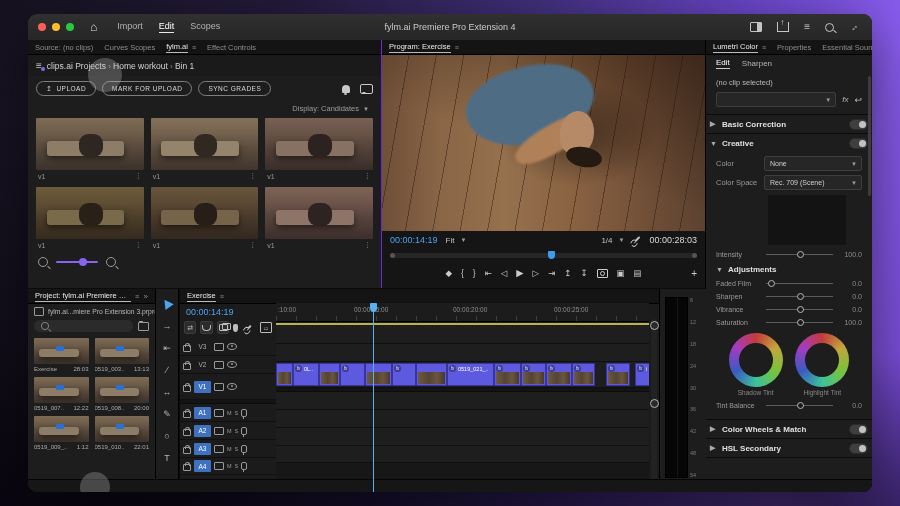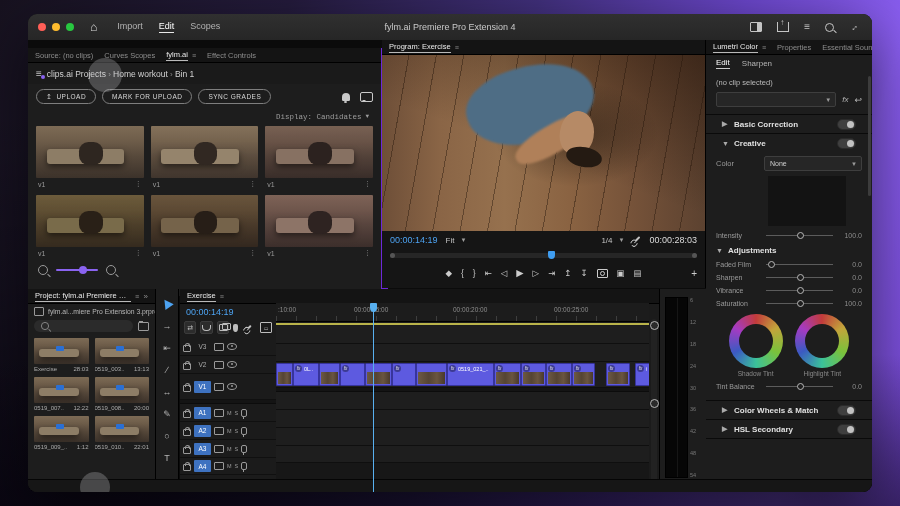--- a/index.html
+++ b/index.html
@@ -36,34 +36,34 @@
   .content{position:absolute;left:0;right:0;top:26px;bottom:0;background:#0b0b0b;}
   .panel{position:absolute;background:#1d1d1d;overflow:hidden;}
   .tabbar{height:14px;background:#141414;display:flex;align-items:center;gap:11px;padding:0 7px;font-size:7.5px;color:#8d8d8d;border-bottom:1px solid #000;white-space:nowrap;}
   .tab{display:flex;align-items:center;gap:4px;cursor:default;}
   .tab.active{color:#eaeaea;}
   .tab.active .lbl{border-bottom:1px solid #b9b9b9;padding-bottom:1px;}
   .tabmenu{font-size:7px;color:#8d8d8d;}
   .overflow{margin-left:auto;color:#8d8d8d;font-size:8px;}
 
   
-  #fylm{left:0;top:8px;width:353px;height:248px;border-right:7px solid #6d28d9;}
+  #fylm{left:0;top:0;width:353px;height:248px;border-right:7px solid #6d28d9;}
   .breadcrumb{height:21px;display:flex;align-items:center;gap:5px;padding:0 8px;font-size:8.5px;color:#d2d2d2;background:#1a1a1a;}
   .bc-menu{position:relative;color:#c5c5c5;font-size:10px;}
   .bc-dot{position:absolute;right:-3px;bottom:0;width:4px;height:4px;border-radius:50%;background:#8a63f0;}
   .bc-sep{color:#8a8a8a;font-size:8px;}
   .actions{height:25px;display:flex;align-items:center;gap:6px;padding:0 8px;}
   .pill{border:1px solid #7e7e7e;border-radius:10px;color:#d8d8d8;font-size:6.5px;letter-spacing:.5px;padding:3px 9px;display:flex;align-items:center;gap:4px;background:transparent;cursor:default;}
   .up-arrow{font-size:7px;line-height:1;}
   .act-icons{margin-left:auto;display:flex;gap:10px;align-items:center;}
   .ic-bell{width:8px;height:8px;background:#c9c9c9;border-radius:50% 50% 15% 15%;position:relative;}
   .ic-bell::after{content:"";position:absolute;left:2px;bottom:-2px;width:3px;height:2px;background:#c9c9c9;border-radius:50%;}
   .ic-chat{width:11px;height:8px;border:1px solid #c9c9c9;border-radius:2px;position:relative;}
   .ic-chat::after{content:"";position:absolute;left:1px;bottom:-3px;border:2px solid transparent;border-top-color:#c9c9c9;}
-  .display-row{height:15px;display:flex;justify-content:flex-end;align-items:center;gap:4px;padding:0 12px;font-size:7.5px;color:#9d9d9d;font-family:Liberation Mono, monospace;}
+  .display-row{height:15px;display:flex;justify-content:flex-end;align-items:center;gap:4px;padding:0 12px;font-size:7.5px;color:#9d9d9d;}
   .chev{font-size:6px;color:#9d9d9d;}
   .thumb-grid{display:grid;grid-template-columns:repeat(3,1fr);gap:7px;padding:2px 8px;}
   .cand .img{height:52px;border-radius:1px;position:relative;overflow:hidden;}
   .scene{background:linear-gradient(180deg,#7d6b55 0%,#6d5c49 30%,#57493b 58%,#3c322a 100%);}
   .scene::before{content:"";position:absolute;left:10%;right:18%;top:44%;height:30%;background:#8d7d66;border-radius:3px;box-shadow:0 3px 6px rgba(0,0,0,.5);}
   .scene::after{content:"";position:absolute;left:40%;top:30%;width:22%;height:45%;background:#2e2620;border-radius:40%;}
   .cand:nth-child(2) .img{filter:brightness(1.06);}
   .cand:nth-child(3) .img{filter:hue-rotate(-14deg) brightness(.92);}
   .cand:nth-child(4) .img{filter:saturate(1.5) brightness(.85) hue-rotate(8deg);}
   .cand:nth-child(5) .img{filter:saturate(1.4) brightness(.8);}
@@ -112,21 +112,21 @@
   #lumetri{left:678px;top:0;width:166px;height:440px;background:#1d1d1d;}
   .lum-sub{height:16px;display:flex;gap:12px;align-items:center;padding:0 10px;font-size:8px;color:#b5b5b5;}
   .lum-sub .active{color:#fff;border-bottom:1px solid #ccc;padding-bottom:1px;}
   .noclip{padding:7px 10px 3px;font-size:7.5px;color:#b9b9b9;}
   .lum-dd-row{display:flex;align-items:center;gap:6px;padding:2px 10px 7px;}
   .lum-dd{flex:1;height:13px;background:#262626;border:1px solid #3e3e3e;border-radius:2px;position:relative;display:flex;align-items:center;padding:0 5px;font-size:7px;color:#cfcfcf;}
   .lum-dd .chev{position:absolute;right:4px;color:#9a9a9a;}
   .fx-glyph{font-size:8px;font-style:italic;color:#b5b5b5;}
   .undo-glyph{font-size:9px;color:#b5b5b5;}
   .section{border-top:1px solid #0a0a0a;}
-  .sec-head{height:18px;display:flex;align-items:center;gap:6px;padding:0 16px;font-size:8px;color:#e0e0e0;font-weight:bold;}
+  .sec-head{height:18px;display:flex;align-items:center;gap:6px;padding:0 4px;font-size:8px;color:#e0e0e0;font-weight:bold;}
   .sec-chev{font-size:7px;color:#aaa;width:6px;}
   .toggle{margin-left:auto;width:17px;height:9px;background:#3f3f3f;border:1px solid #2a2a2a;border-radius:6px;position:relative;}
   .toggle::after{content:"";position:absolute;right:1px;top:1px;width:7px;height:7px;border-radius:50%;background:#c2c2c2;}
   .creative-body{padding:0 10px 4px;}
   .field{display:flex;align-items:center;gap:6px;margin:4px 0;font-size:7.5px;color:#9a9a9a;}
   .field .flabel{width:42px;}
   .preview{width:78px;height:50px;background:#131313;margin:5px 16px 2px auto;}
   .sl-row{display:flex;align-items:center;gap:6px;font-size:7px;color:#9a9a9a;margin:6px 0;}
   .sl-label{width:44px;white-space:nowrap;}
   .sl-track{flex:1;height:1px;background:#5c5c5c;position:relative;}
@@ -430,20 +430,27 @@
             <span class="toggle"></span>
           </div>
           <div class="creative-body">
             <div class="field">
               <span class="flabel">Color</span>
               <span class="lum-dd">
                 <span>None</span>
                 <span class="chev">▼</span>
               </span>
             </div>
+            <div class="field">
+              <span class="flabel">Color Space</span>
+              <span class="lum-dd" style="flex:0 0 86px">
+                <span>Rec. 709 (Scene)</span>
+                <span class="chev">▼</span>
+              </span>
+            </div>
             <div class="preview"></div>
             <div id="intensity-slot">
                 <div class="sl-row">
                   <span class="sl-label">Intensity</span>
                   <span class="sl-track">
                     <span class="sl-knob" style="left: calc(50% - 3px);"></span>
                   </span>
                   <span class="sl-val">100.0</span>
                 </div>
               </div>

